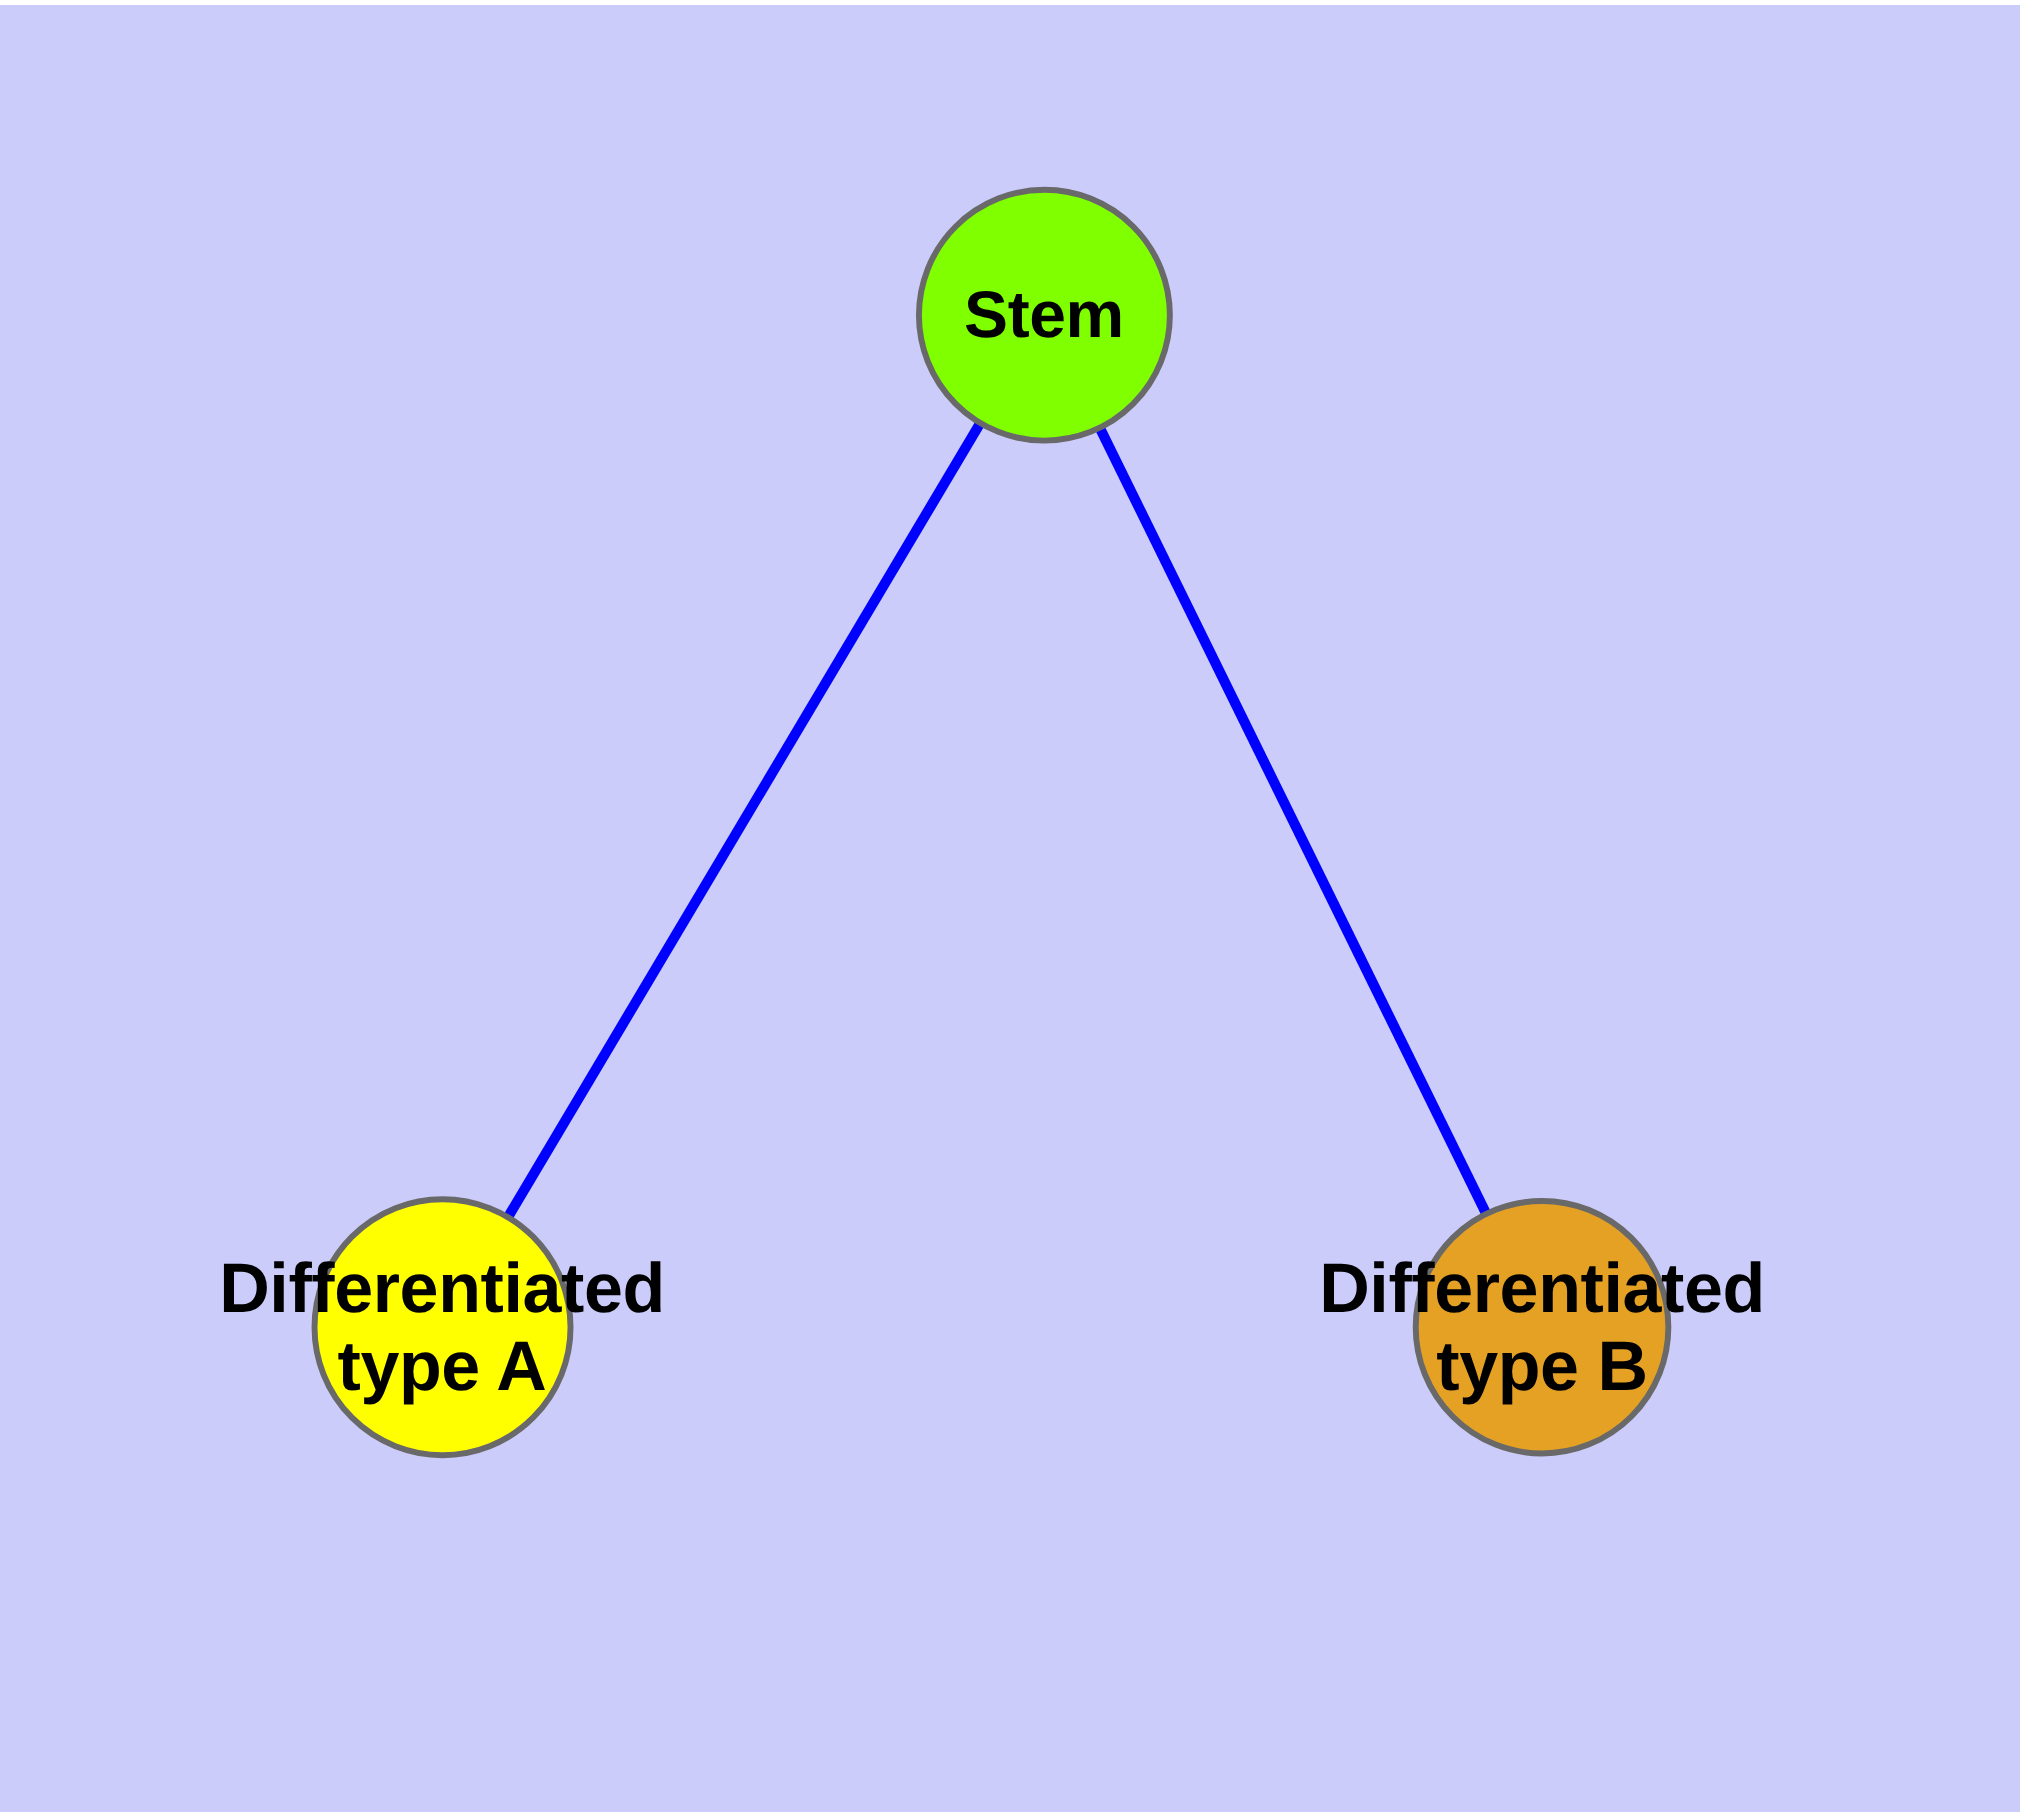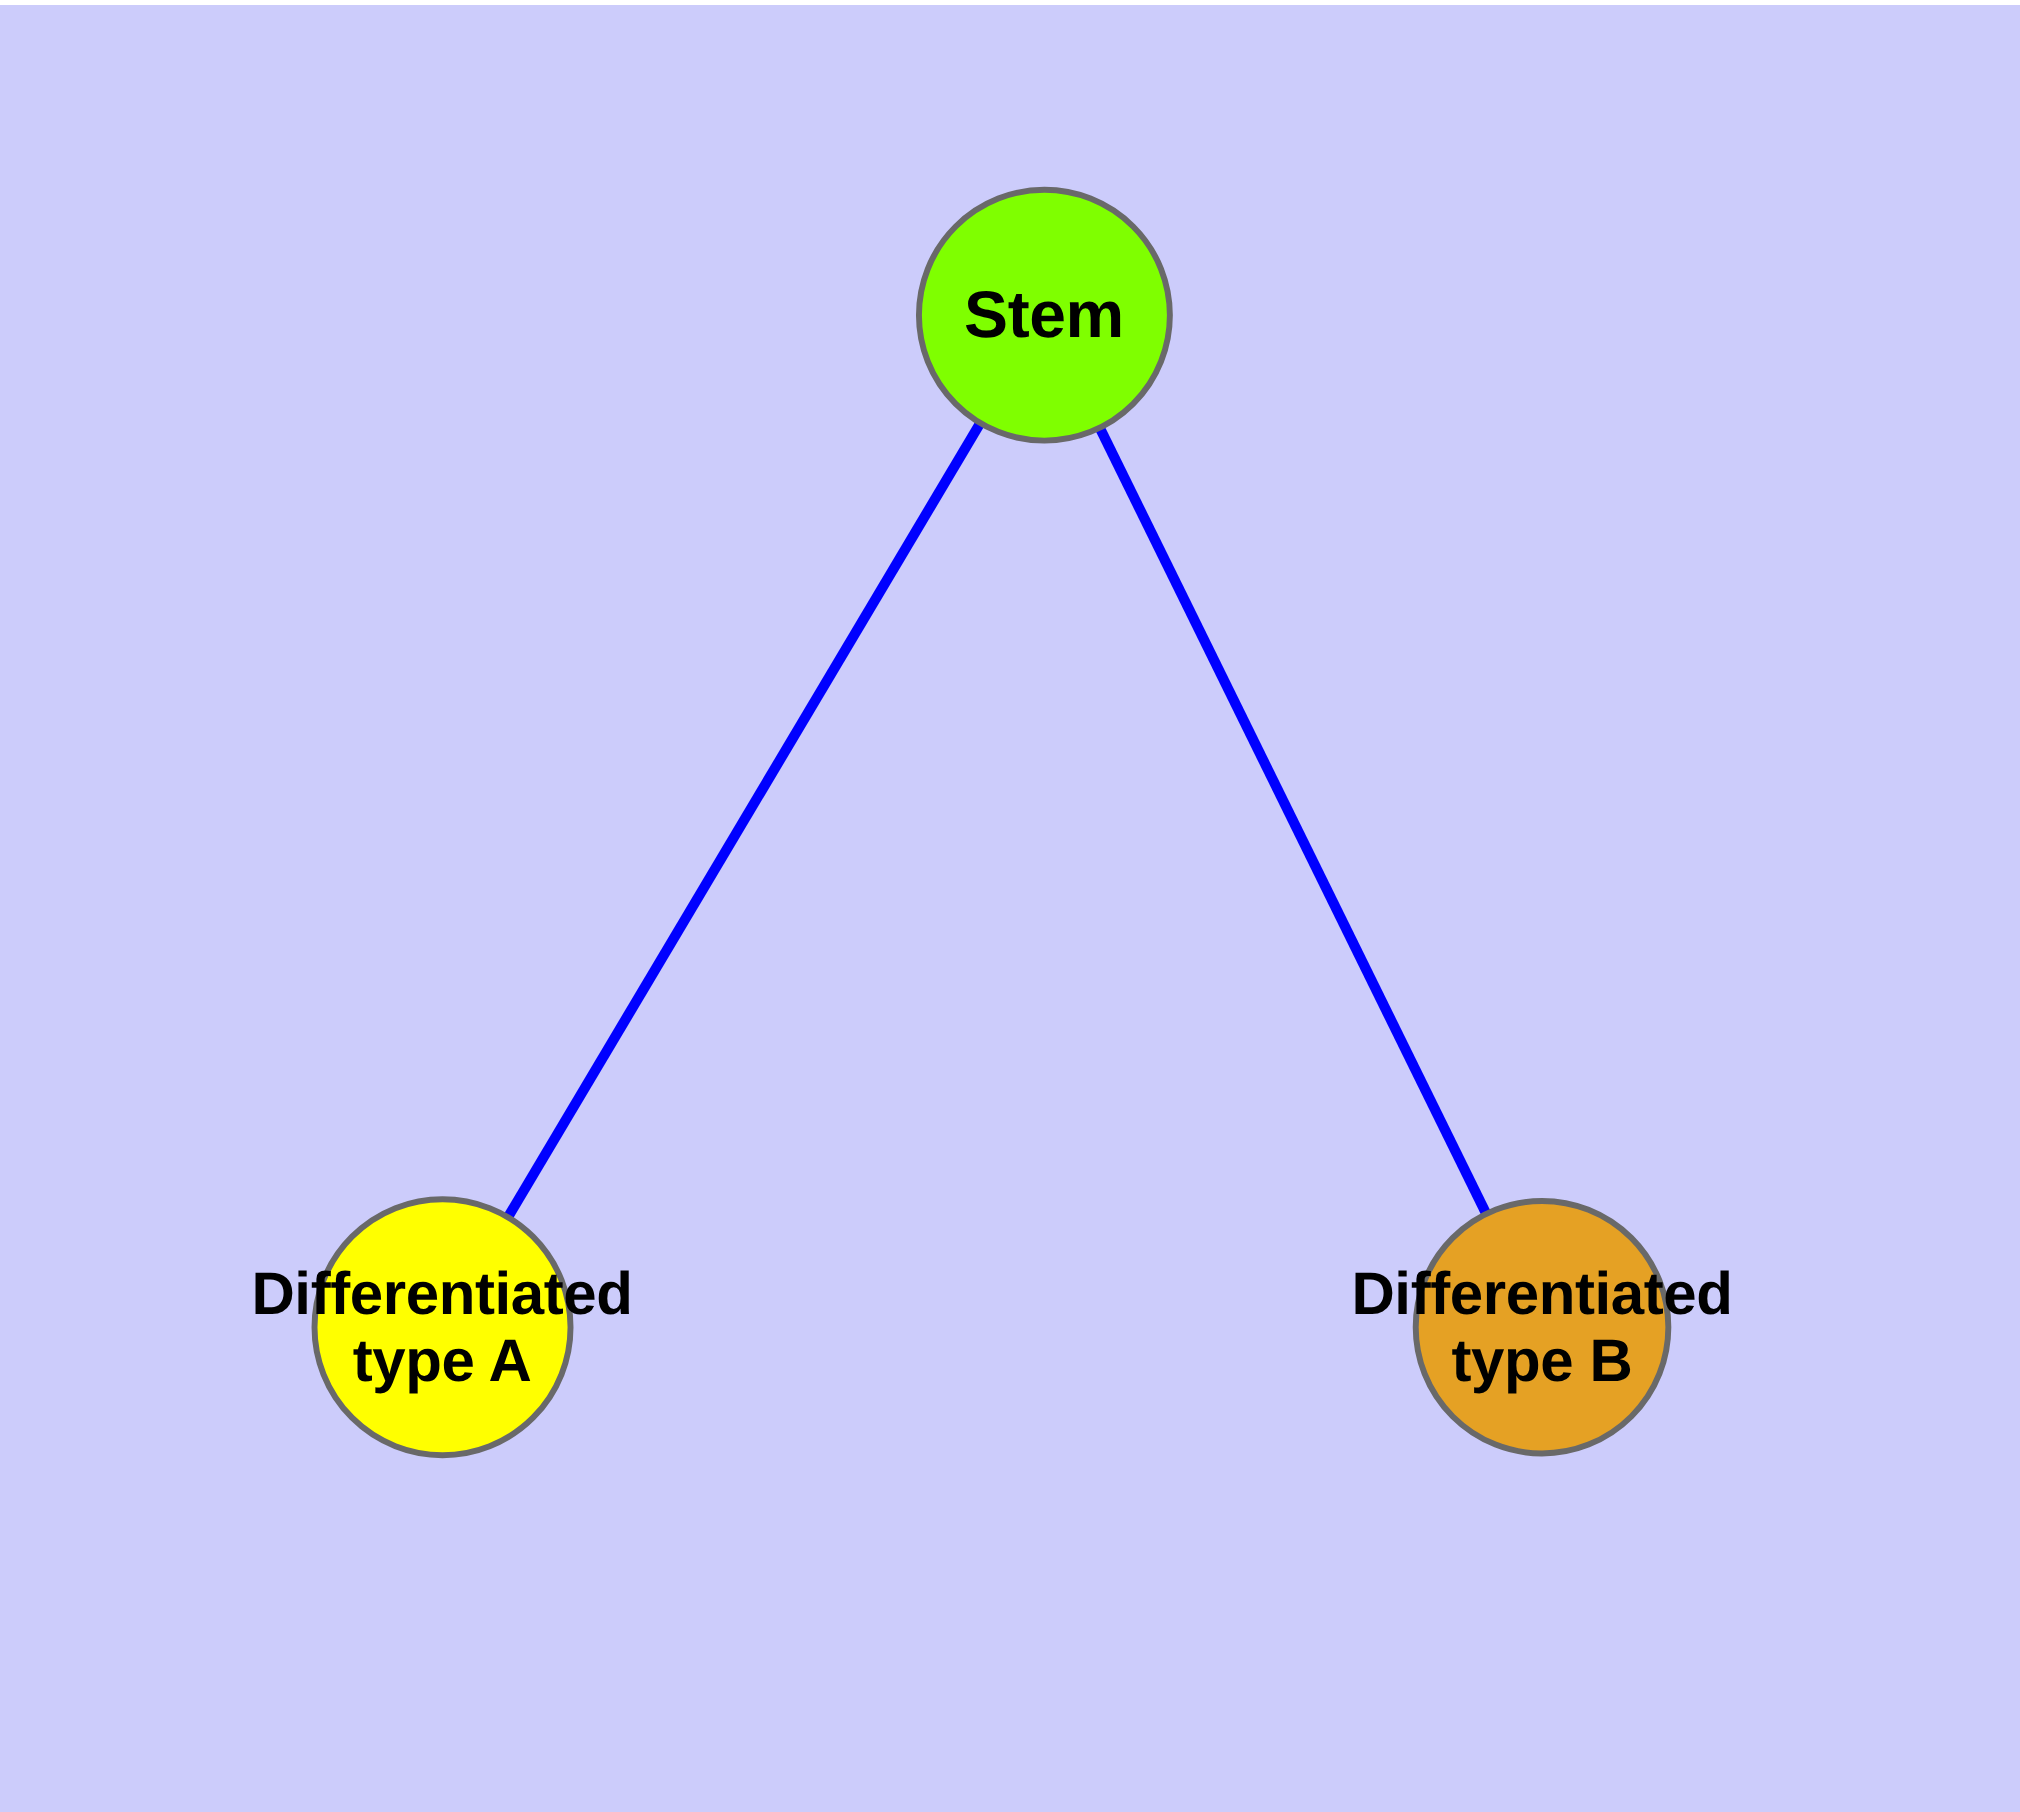--- a/index.html
+++ b/index.html
@@ -46,21 +46,21 @@
     font-family: "Liberation Sans", sans-serif;
     font-weight: bold;
     white-space: pre;
     line-height: 1.12;
     letter-spacing: -0.4px;
     transform: translate(-50%, -50%);
     pointer-events: none;
     text-rendering: geometricPrecision;
   }
   .node-label.single { font-size: 66px; }
-  .node-label.multi  { font-size: 60px; text-align: center; }
+  .node-label.multi  { font-size: 70px; text-align: center; }
 </style>
 </head>
 <body>
 
 <div id="graph-canvas">
   <div id="graph-plot">
 
     <svg id="graph-svg" viewBox="0 0 2384 2132" preserveAspectRatio="none">
 
       <g id="edges-group">

